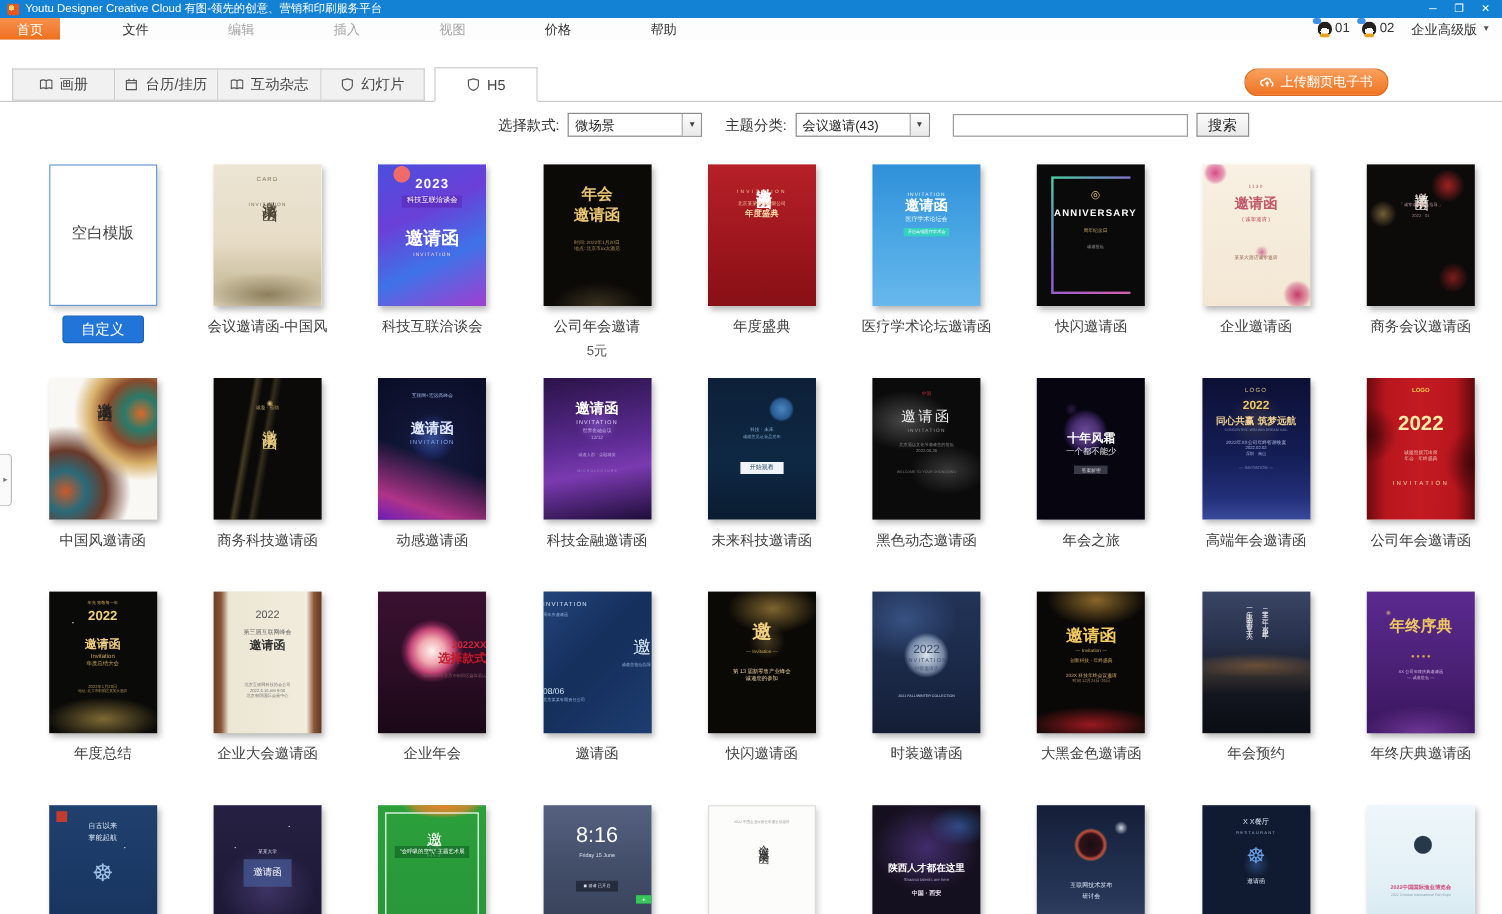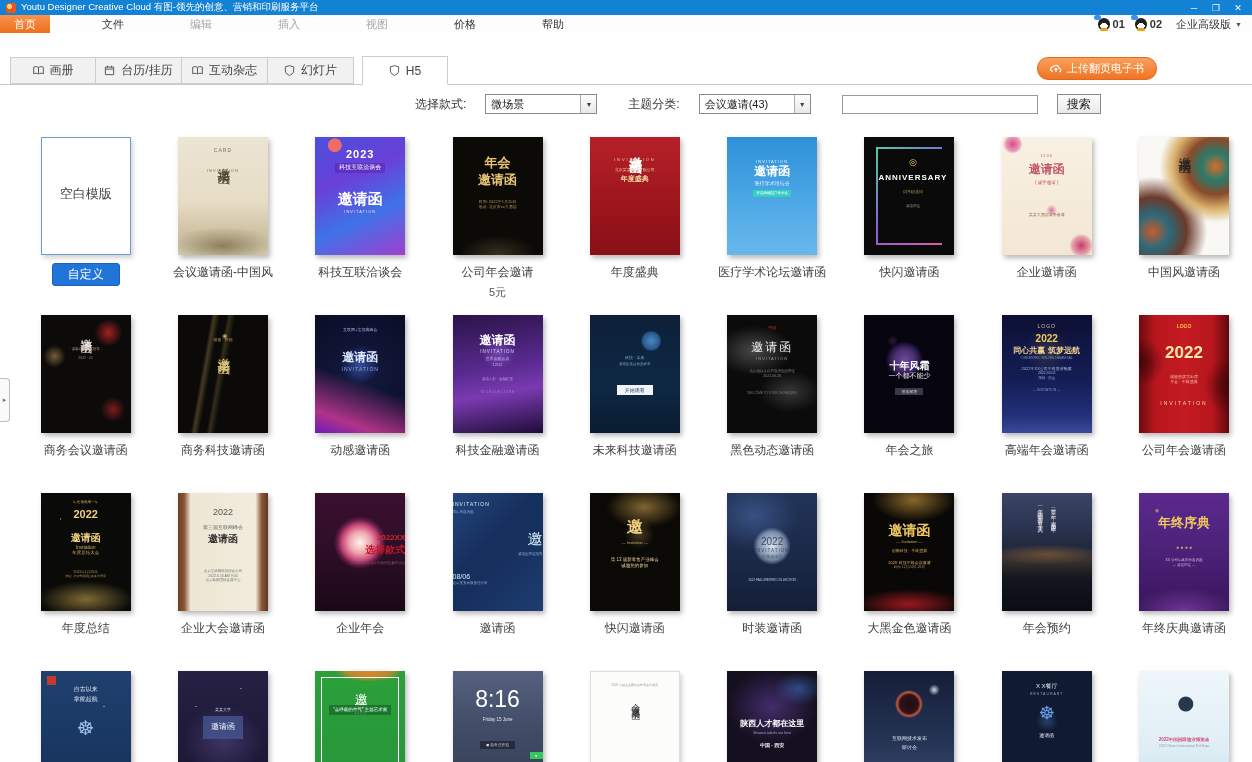--- a/index.html
+++ b/index.html
@@ -11,42 +11,42 @@
     background:radial-gradient(circle at 35% 35%, #ffd27a 0 25%, transparent 26%), #e8581e; }
   .app-title { color:#fff; font-size:9.5px; flex:1; white-space:nowrap; }
   .win-controls { display:flex; gap:2px; }
   .win-btn { color:#fff; font-size:9px; width:20px; text-align:center; cursor:default; }
   
   .menubar { height:19px; background:#fdfdfd; display:flex; align-items:stretch; font-size:11px; border-bottom:1px solid #fff; }
   .menu-item { padding:0 14px; display:flex; align-items:center; color:#333; cursor:default; }
   .menu-item.active { background:linear-gradient(#f8924d,#ee6f1e); color:#fff; }
   .menu-item.dim { color:#a5a5a5; }
   .menubar-right { margin-left:auto; display:flex; align-items:center; gap:6px; padding-right:10px; font-size:11px; color:#333; }
-  .qq-wrap { display:flex; gap:3px;font-weight:bold; }
+  .qq-wrap { display:flex; gap:3px; }
   .qq-icon { position:relative; width:12px; height:12px; border-radius:50% 50% 45% 45%;
     background:radial-gradient(ellipse 55% 45% at 50% 68%, #fff 0 55%, transparent 56%), #23201e; }
   .qq-icon::before { content:""; position:absolute; left:-4px; top:-3px; width:7px; height:5px;
     border-radius:3px; background:#3f8fe8; }
   .qq-icon::after { content:""; position:absolute; left:2px; bottom:-1px; width:8px; height:3px;
     border-radius:2px; background:#e8a11e; }
   .caret { font-size:7px; color:#555; }
   
   .tabstrip { position:relative; margin-top:22px; padding-left:10px; height:29px;
     border-bottom:1px solid #c9c9c9; display:flex; align-items:flex-end; }
   .tab { display:flex; align-items:center; gap:6px; justify-content:center; width:86px; height:27px;
     background:#f1f1f1; border:1px solid #cdcdcd; border-left-width:0; font-size:12px; color:#444; cursor:pointer; }
   .tab:first-child { border-left-width:1px; }
   .tab.active { background:#fff; border-left-width:1px; border-bottom:1px solid #fff; margin-bottom:-1px; height:29px; margin-left:8px; }
   .tab svg { width:11px; height:11px; fill:#555; }
   .upload-btn { position:absolute; right:95px; bottom:4px; display:flex; align-items:center; gap:5px;
     background:linear-gradient(#f9a05c,#ef7424); color:#fff; font-size:11px; padding:3px 12px;
     border:1px solid #e06a1a; border-radius:11px; cursor:pointer; }
   .upload-btn svg { width:12px; height:10px; fill:none; stroke:#fff; stroke-width:1.6; }
   
-  .filterbar { display:flex; align-items:center; gap:19px; padding-left:415px; margin-top:8px; height:22px; font-size:12px; color:#333; }
+  .filterbar { display:flex; align-items:center; gap:7px; padding-left:415px; margin-top:8px; height:22px; font-size:12px; color:#333; }
   .select { display:flex; align-items:stretch; width:112px; height:20px; border:1px solid #8a8a8a; background:#fff; cursor:pointer; }
   .select .val { flex:1; display:flex; align-items:center; padding-left:5px; font-size:11px; color:#222; overflow:hidden; white-space:nowrap; }
   .select .arrow { width:16px; background:linear-gradient(#fdfdfd,#e8e8e8); border-left:1px solid #aaa;
     display:flex; align-items:center; justify-content:center; font-size:7px; color:#444; }
   .search-input { width:196px; height:19px; border:1px solid #9a9a9a; font-size:11px; padding:0 4px; }
   .search-btn { height:20px; padding:0 9px; font-size:12px; color:#222; background:linear-gradient(#fcfcfc,#e9e9e9);
     border:1px solid #8a8a8a; cursor:pointer; }
   
   .left-toggle { position:absolute; left:0; top:378px; width:10px; height:44px; background:#fafafa;
     border:1px solid #bbb; border-left:none; border-radius:0 4px 4px 0; display:flex; align-items:center;
@@ -236,32 +236,32 @@
     <div class="cell">
       <div class="thumb" style="background: radial-gradient(14px at 12% 6%, rgb(216, 74, 138) 0%, rgba(216, 74, 138, 0.5) 50%, transparent 70%), radial-gradient(16px at 88% 92%, rgb(200, 58, 106) 0%, rgba(200, 58, 106, 0.4) 55%, transparent 75%), radial-gradient(8px at 55% 62%, rgba(200, 90, 138, 0.8) 0%, transparent 70%), linear-gradient(rgb(248, 240, 226) 0%, rgb(243, 231, 212) 100%);">
         <div class="t" style="color: rgb(194, 87, 107); font-size: 4px; letter-spacing: 1px; margin-top: 16px;">1130</div>
         <div class="t" style="color: rgb(194, 87, 107); font-size: 12px; font-weight: bold; font-family: &quot;DejaVu Serif&quot;, &quot;Liberation Serif&quot;, serif; margin-top: 4px;">邀请函</div>
         <div class="t" style="color: rgb(194, 87, 107); font-size: 4.5px; margin-top: 2px;">( 诚挚邀请 )</div>
         <div class="t" style="color: rgb(154, 106, 80); font-size: 4px; margin-top: 26px;">某某大酒店诚挚邀请</div>
       </div>
       <div class="card-label">企业邀请函</div>
     </div>
     <div class="cell">
-      <div class="thumb" style="background: radial-gradient(circle at 85% 25%, rgb(216, 106, 42) 0%, rgb(42, 122, 106) 12%, rgb(138, 74, 42) 24%, rgb(216, 176, 106) 36%, rgba(250, 248, 244, 0) 48%), radial-gradient(circle at 15% 80%, rgb(200, 90, 42) 0%, rgb(42, 106, 122) 14%, rgb(106, 58, 42) 28%, rgba(250, 248, 244, 0) 45%), rgb(250, 248, 244);">
-        <div class="t" style="color: rgb(34, 34, 34); font-size: 13px; font-family: &quot;DejaVu Serif&quot;, &quot;Liberation Serif&quot;, serif; writing-mode: vertical-rl; letter-spacing: 2px; margin-top: 10px;">邀请函</div>
-      </div>
-      <div class="card-label">中国风邀请函</div>
-    </div>
-    <div class="cell">
       <div class="thumb" style="background: radial-gradient(20px at 75% 15%, rgba(200, 40, 40, 0.8), transparent 70%), radial-gradient(16px at 15% 35%, rgba(216, 180, 100, 0.5), transparent 70%), radial-gradient(18px at 80% 80%, rgba(200, 40, 40, 0.6), transparent 70%), rgb(13, 10, 10);">
         <div class="t" style="color: rgb(240, 232, 224); font-size: 12px; font-family: &quot;DejaVu Serif&quot;, &quot;Liberation Serif&quot;, serif; writing-mode: vertical-rl; letter-spacing: 2px; margin-top: 14px;">邀请函</div>
         <div class="t" style="color: rgb(176, 144, 144); font-size: 3.5px; margin-top: 12px;">「 诚挚邀请莅临指导 」</div>
         <div class="t" style="color: rgb(160, 128, 128); font-size: 3.5px; margin-top: 4px;">2022 · 01</div>
       </div>
       <div class="card-label">商务会议邀请函</div>
+    </div>
+    <div class="cell">
+      <div class="thumb" style="background: radial-gradient(circle at 85% 25%, rgb(216, 106, 42) 0%, rgb(42, 122, 106) 12%, rgb(138, 74, 42) 24%, rgb(216, 176, 106) 36%, rgba(250, 248, 244, 0) 48%), radial-gradient(circle at 15% 80%, rgb(200, 90, 42) 0%, rgb(42, 106, 122) 14%, rgb(106, 58, 42) 28%, rgba(250, 248, 244, 0) 45%), rgb(250, 248, 244);">
+        <div class="t" style="color: rgb(34, 34, 34); font-size: 13px; font-family: &quot;DejaVu Serif&quot;, &quot;Liberation Serif&quot;, serif; writing-mode: vertical-rl; letter-spacing: 2px; margin-top: 10px;">邀请函</div>
+      </div>
+      <div class="card-label">中国风邀请函</div>
     </div>
     <div class="cell">
       <div class="thumb" style="background: linear-gradient(100deg, transparent 30%, rgba(216, 184, 106, 0.28) 33%, transparent 38%, transparent 44%, rgba(216, 184, 106, 0.2) 47%, transparent 52%), radial-gradient(4px at 52% 18%, rgb(240, 208, 128), transparent 75%), rgb(11, 10, 8);">
         <div class="t" style="color: rgb(176, 154, 96); font-size: 4px; margin-top: 22px;">诚邀 · 莅临</div>
         <div class="t" style="color: rgb(232, 204, 132); font-size: 13px; font-family: &quot;DejaVu Serif&quot;, &quot;Liberation Serif&quot;, serif; writing-mode: vertical-rl; letter-spacing: 2px; margin-top: 6px;">邀请函</div>
       </div>
       <div class="card-label">商务科技邀请函</div>
     </div>
     <div class="cell">
       <div class="thumb" style="background: linear-gradient(200deg, transparent 55%, rgba(216, 60, 160, 0.8) 85%, rgba(120, 30, 200, 0.9) 100%), radial-gradient(26px at 50% 42%, rgba(80, 120, 220, 0.55), rgba(40, 60, 160, 0.25) 60%, transparent 75%), radial-gradient(circle, rgb(20, 26, 62), rgb(10, 13, 38));">
@@ -433,21 +433,21 @@
     </div>
     <div class="cell">
       <div class="thumb" style="background: radial-gradient(50% 12% at 60% 0%, rgb(232, 132, 42) 0%, rgba(232, 132, 42, 0.7) 50%, transparent 75%), linear-gradient(rgb(43, 160, 58), rgb(39, 149, 58));">
         <div class="inframe" style="border-color: rgb(255, 255, 255);"></div>
         <div class="t" style="color: rgb(255, 255, 255); font-size: 13px; font-family: &quot;DejaVu Serif&quot;, &quot;Liberation Serif&quot;, serif; writing-mode: vertical-rl; letter-spacing: 2px; margin-top: 12px;">邀 請</div>
         <div class="t" style="color: rgb(255, 255, 255); font-size: 4.5px; margin-top: 12px; background: rgba(20, 110, 40, 0.8); padding: 2px 4px;">"会呼吸的空气" 主题艺术展</div>
       </div>
     </div>
     <div class="cell">
       <div class="thumb" style="background: linear-gradient(rgb(85, 97, 127) 0%, rgb(66, 77, 104) 45%, rgb(52, 62, 85) 100%);">
-        <div class="t" style="color: rgb(255, 255, 255); font-size: 23px; margin-top: 14px;">8:16</div>
+        <div class="t" style="color: rgb(255, 255, 255); font-size: 18px; margin-top: 14px;">8:16</div>
         <div class="t" style="color: rgb(223, 228, 238); font-size: 4.5px; margin-top: 2px;">Friday 15 June</div>
         <div class="t" style="color: rgb(221, 221, 232); font-size: 3.5px; margin-top: 18px; background: rgba(10, 15, 25, 0.5); padding: 2px 6px;">◼ 邀请   已开启</div>
         <div class="t" style="color: rgb(255, 255, 255); font-size: 4px; margin-top: 3px; background: rgb(52, 199, 89); padding: 1px 5px; align-self: flex-end;">●</div>
       </div>
     </div>
     <div class="cell">
       <div class="thumb" style="background: rgb(252, 252, 251); border: 1px solid rgb(221, 221, 221); box-shadow: rgba(0, 0, 0, 0.18) 2px 3px 5px;">
         <div class="t" style="color: rgb(153, 153, 153); font-size: 3px; margin-top: 12px;">2022 中国企业家协会年度会议邀请</div>
         <div class="t" style="color: rgb(51, 51, 51); font-size: 9px; font-family: &quot;DejaVu Serif&quot;, &quot;Liberation Serif&quot;, serif; writing-mode: vertical-rl; letter-spacing: 2px; margin-top: 8px;">会议邀请函</div>
       </div>

